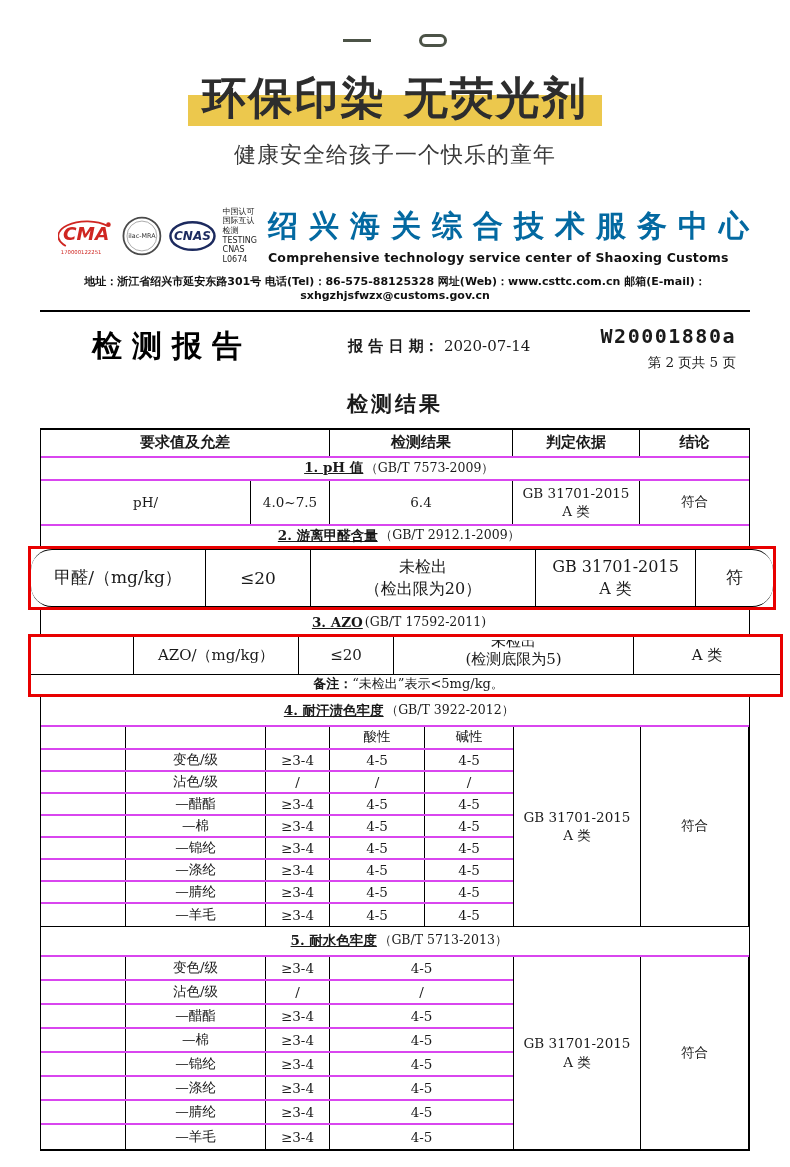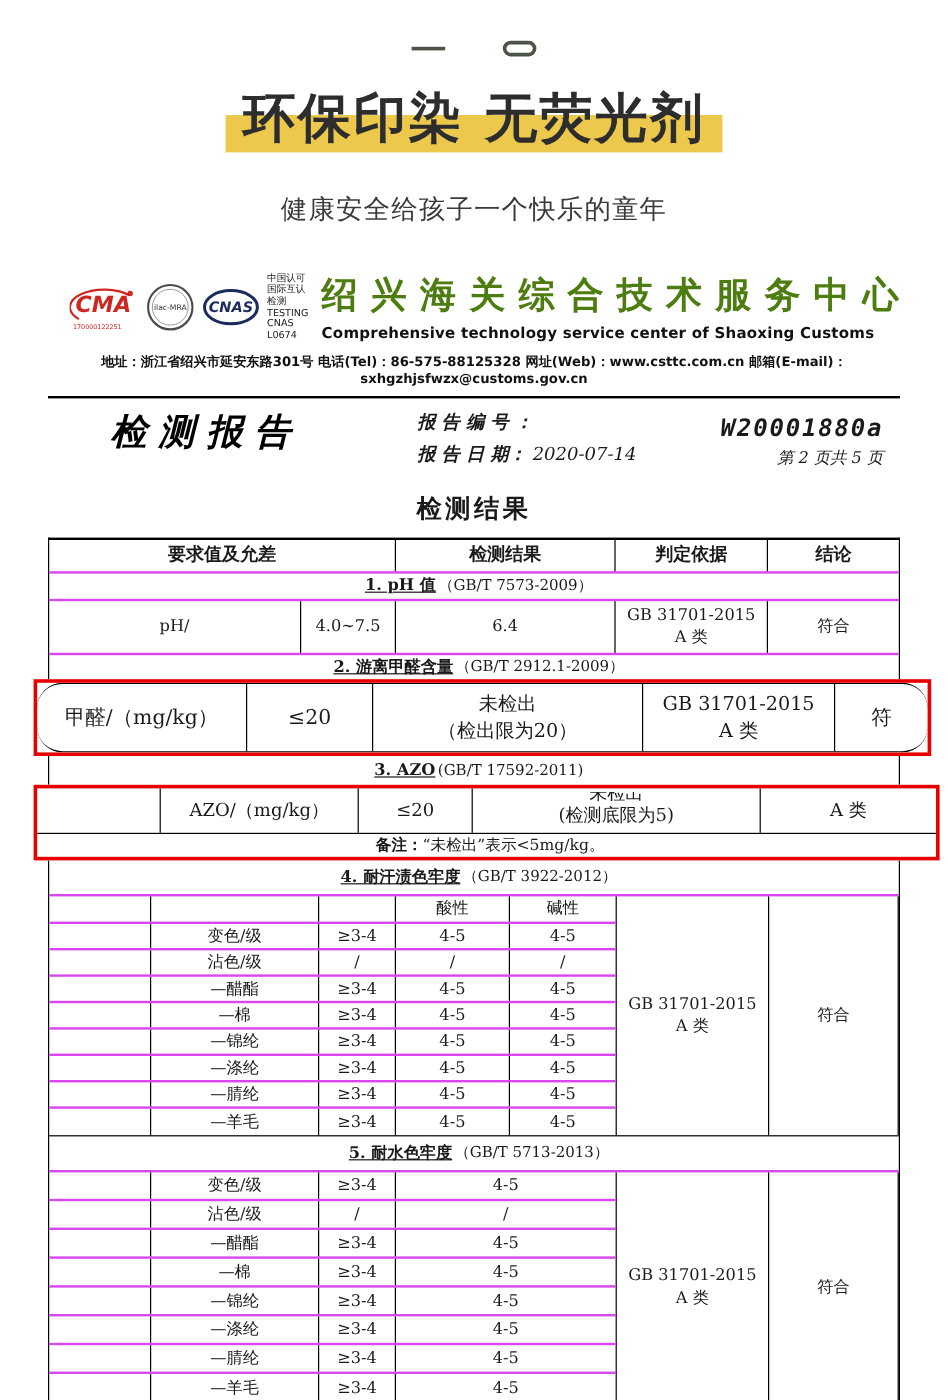--- a/index.html
+++ b/index.html
@@ -9,39 +9,39 @@
 
   
   .deco { display:flex; justify-content:center; align-items:center; gap:48px; padding-top:34px; }
   .deco-dash { width:28px; border-top:3px solid #4c5347; }
   .deco-pill { width:28px; height:13px; border:3px solid #4c5347; border-radius:7px; }
 
   
   .hero-title { text-align:center; margin-top:22px; font-family:"DejaVu Sans","Liberation Sans",sans-serif;
     font-size:44px; font-weight:600; color:#2d2d2d; letter-spacing:2px; }
   .hero-title span { background:linear-gradient(180deg, rgba(0,0,0,0) 42%, #ecc84d 42%, #ecc84d 100%); padding:0 14px 3px;text-align:right; }
-  .hero-sub { text-align:center; margin-top:32px; font-family:"DejaVu Sans","Liberation Sans",sans-serif;
+  .hero-sub { text-align:center; margin-top:12px; font-family:"DejaVu Sans","Liberation Sans",sans-serif;
     font-size:22px; color:#3a3a3a; letter-spacing:1px; }
 
   
   .agency { display:flex; align-items:center; margin:36px 30px 0 58px; gap:7px; }
   .cma-t { font-family:"DejaVu Sans",sans-serif; font-style:italic; font-weight:700; font-size:26px; fill:#cf2621; }
   .cma-n { font-family:"DejaVu Sans",sans-serif; font-size:7.5px; fill:#cf2621; }
   .ilac-t { font-family:"DejaVu Sans",sans-serif; font-size:9px; fill:#333; text-anchor:middle; }
   .cnas-t { font-family:"DejaVu Sans",sans-serif; font-style:italic; font-weight:700; font-size:17px; fill:#1c2a5e; text-anchor:middle; }
   .accred { font-family:"DejaVu Sans",sans-serif; font-size:8px; line-height:1.2; color:#222; width:46px; }
   .org { margin-left:4px; }
-  .org-cn { font-family:"DejaVu Sans","Liberation Sans",sans-serif; font-size:30px; font-weight:600; letter-spacing:11px; color:#4d7c0f; white-space:nowrap; }
+  .org-cn { font-family:"DejaVu Sans","Liberation Sans",sans-serif; font-size:30px; font-weight:600; letter-spacing:11px; color:#0369a1; white-space:nowrap; }
   .org-en { font-family:"DejaVu Sans","Liberation Sans",sans-serif; font-size:12.5px; font-weight:700; color:#111; margin-top:3px; letter-spacing:0.2px; }
   .contact { margin-top:9px; text-align:center; font-family:"DejaVu Sans","Liberation Sans",sans-serif;
     font-size:11px; font-weight:600; color:#111; }
   .rule { margin:8px 40px 0; border-top:2.5px solid #000; }
 
   
-  .rpthead { margin:8px 40px 0; display:flex; align-items:flex-start;font-style:italic; }
+  .rpthead { margin:8px 40px 0; display:flex; align-items:center; }
   .rpt-title { font-family:"DejaVu Sans","Liberation Sans",sans-serif; font-size:30px; font-weight:700;
     letter-spacing:10px; margin-left:52px; color:#000; }
   .rpt-mid { margin-left:96px; font-size:15px; line-height:1.7; white-space:nowrap; }
   .b { font-weight:700; }
   .rpt-right { margin-left:auto; text-align:right; padding-right:14px; line-height:1.6; }
   .rpt-no { font-family:"DejaVu Sans Mono","Liberation Mono",monospace; font-size:20px; font-weight:700; letter-spacing:1.5px; }
   .rpt-page { font-size:13.5px; }
 
   .results-title { margin-top:16px; text-align:center; font-size:21px; font-weight:700; letter-spacing:3px; }
 
@@ -133,21 +133,20 @@
       <div class="org-en">Comprehensive technology service center of Shaoxing Customs</div>
     </div>
   </div>
 
   <div class="contact">地址：浙江省绍兴市延安东路301号  电话(Tel)：86-575-88125328  网址(Web)：www.csttc.com.cn  邮箱(E-mail)：sxhgzhjsfwzx@customs.gov.cn</div>
   <div class="rule"></div>
 
   <div class="rpthead">
     <div class="rpt-title">检测报告</div>
     <div class="rpt-mid">
-      <div><span class="b">报 告 编 号 ：</span></div>
       <div><span class="b">报 告 日 期： </span><span>2020-07-14</span></div>
     </div>
     <div class="rpt-right">
       <div class="rpt-no">W20001880a</div>
       <div class="rpt-page">第 2 页共 5 页</div>
     </div>
   </div>
 
   <div class="results-title">检测结果</div>
 

